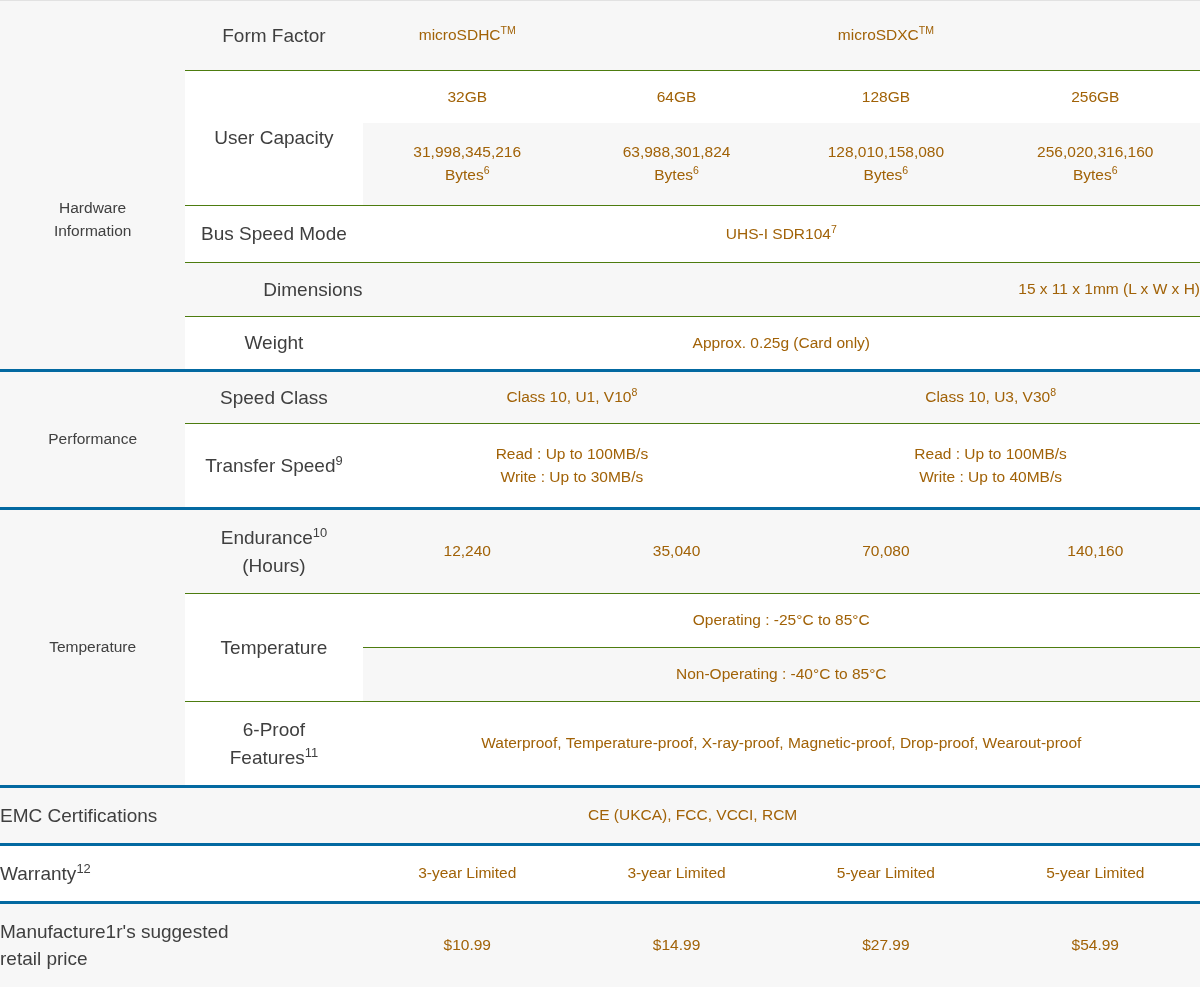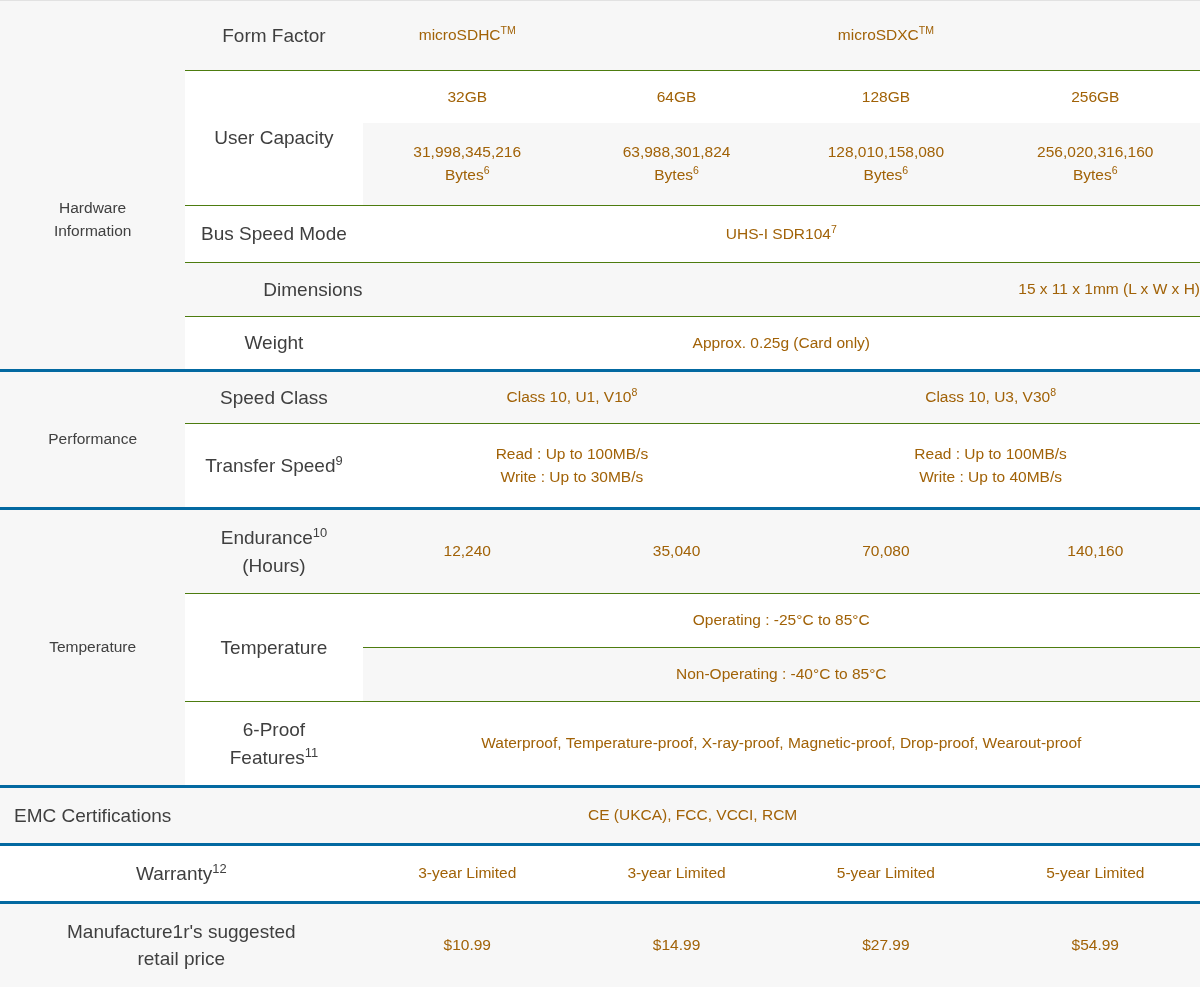--- a/index.html
+++ b/index.html
@@ -25,21 +25,21 @@
     vertical-align: middle;
     line-height: 1.45;
   }
 
   
   .tone-shade { background: #f7f7f7; }
   .tone-white { background: #ffffff; }
 
   
   .c { text-align: center; }
-  .l { text-align: center; padding-left: 22px; }
+  .l { text-align: left; padding-left: 22px; }
 
   
   .top-rule  { border-top: 1px solid #e2e2e2; }
   .sec-rule  { border-top: 3px solid #0369a1; }
   .in-rule   { border-top: 1px solid #4d7c0f; }
 
   .lab-col   { width: 185px; }
   .sub-col   { width: 177px; }
   .cap-col   { width: 209px; }
 

